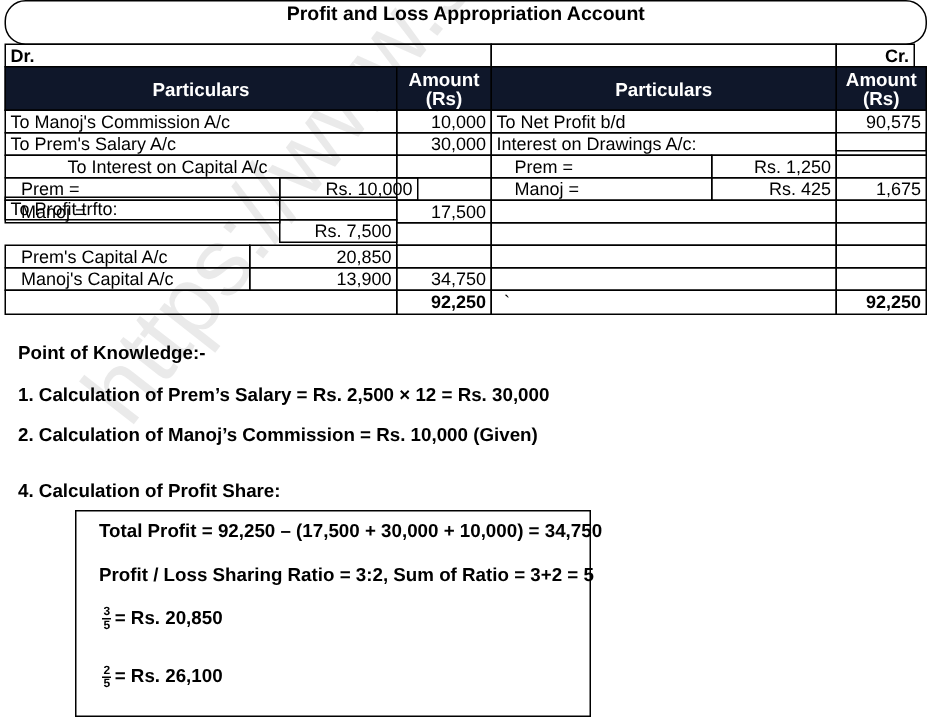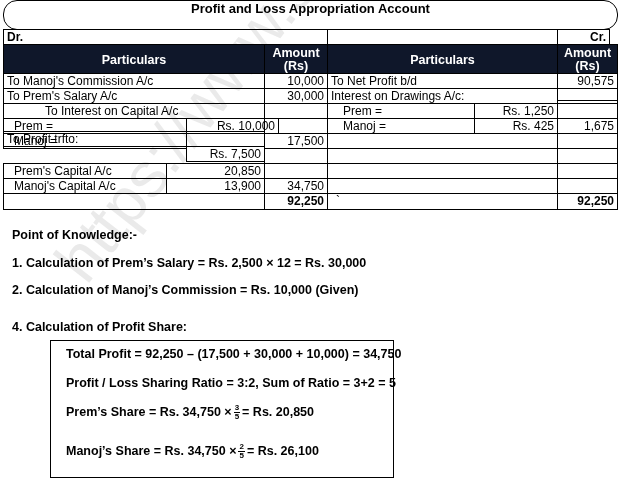--- a/index.html
+++ b/index.html
@@ -93,17 +93,17 @@
 
 <div class="note" style="left:12px;top:228px;">Point of Knowledge:-</div>
 <div class="note" style="left:12px;top:256px;">1. Calculation of Prem’s Salary = Rs. 2,500 × 12 = Rs. 30,000</div>
 <div class="note" style="left:12px;top:283px;">2. Calculation of Manoj’s Commission = Rs. 10,000 (Given)</div>
 <div class="note" style="left:12px;top:320px;">4. Calculation of Profit Share:</div>
 
 <div class="abs" style="left:50px;top:340px;width:344px;height:138px;border:1px solid #000;"></div>
 <div class="note" style="left:66px;top:347px;">Total Profit = 92,250 – (17,500 + 30,000 + 10,000) = 34,750</div>
 <div class="note" style="left:66px;top:376px;">Profit / Loss Sharing Ratio = 3:2, Sum of Ratio = 3+2 = 5</div>
 <div class="note" style="left:66px;top:404px;">
-  <span></span><span>Prem’s Share = Rs. 34,750 ×</span><span class="frac"><span class="num">3</span><span>5</span></span><span>= Rs. 20,850</span>
+  <span></span><span class="frac"><span class="num">3</span><span>5</span></span><span>= Rs. 20,850</span>
 </div>
 <div class="note" style="left:66px;top:443px;">
-  <span>Manoj’s Share = Rs. 34,750 ×</span><span class="frac"><span class="num">2</span><span>5</span></span><span>= Rs. 26,100</span>
+  <span class="frac"><span class="num">2</span><span>5</span></span><span>= Rs. 26,100</span>
 </div>
 
 </body></html>

